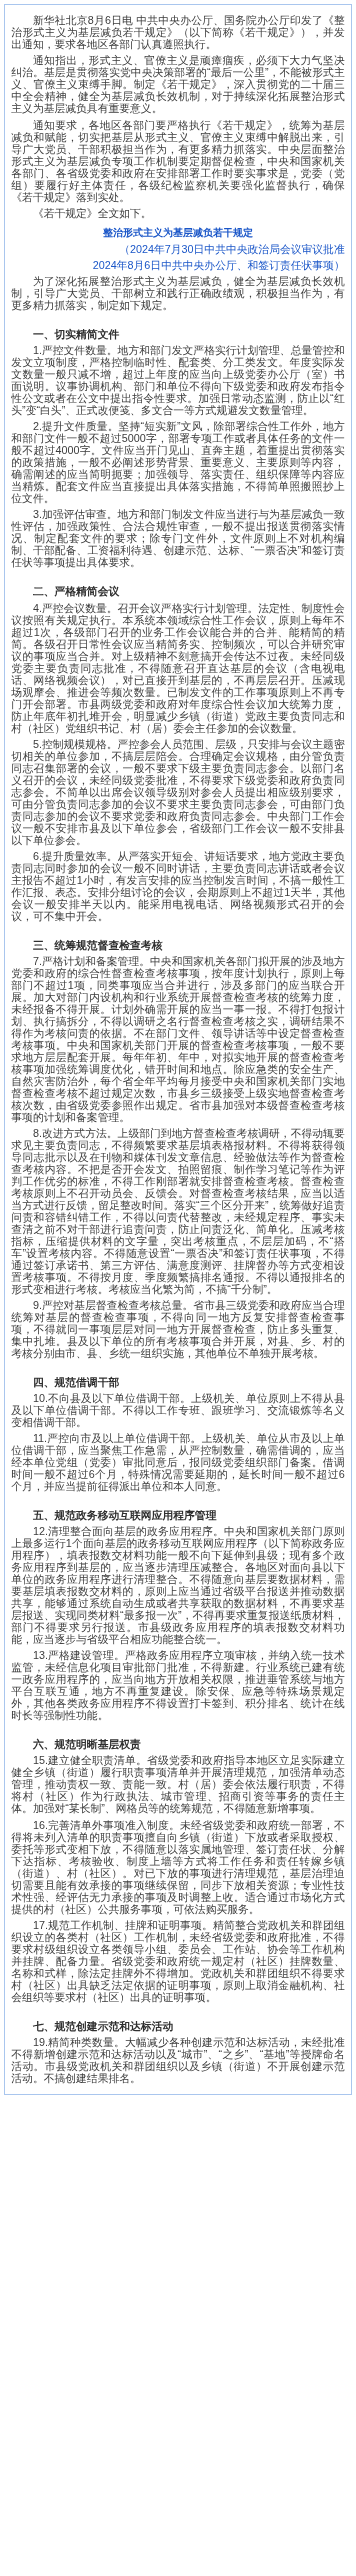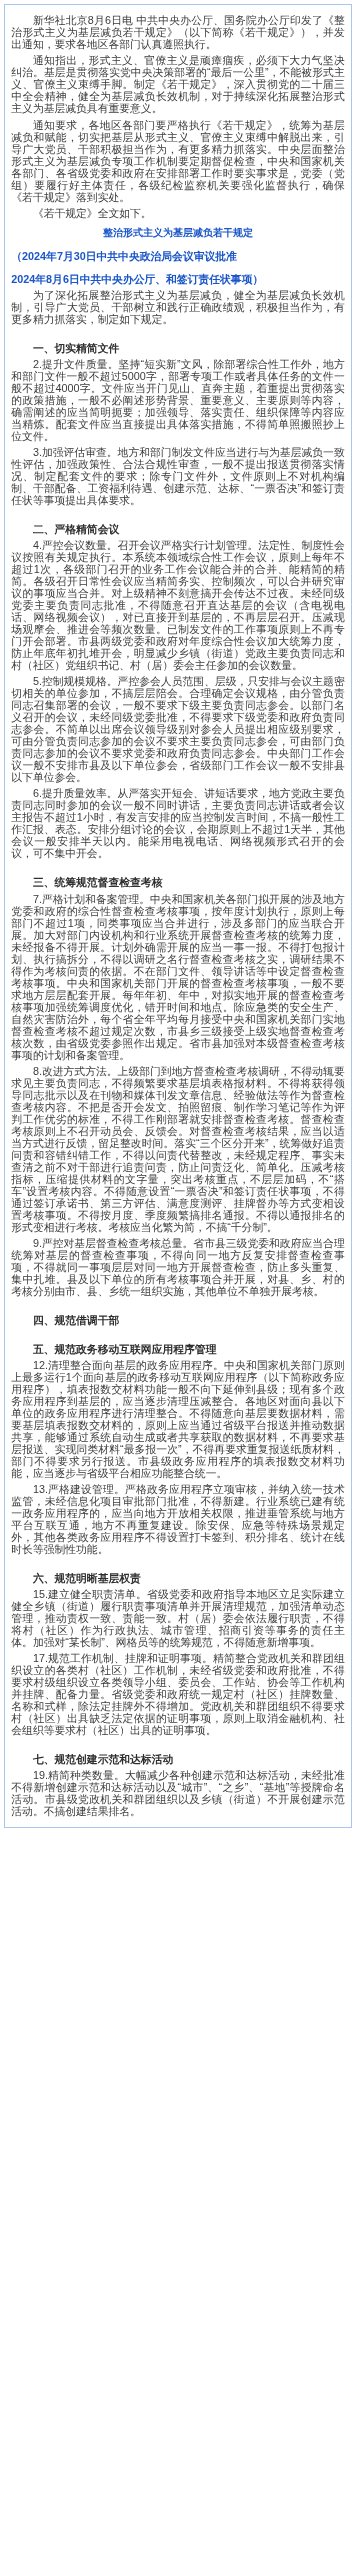--- a/index.html
+++ b/index.html
@@ -32,25 +32,25 @@
   }
   p.p-title {
     text-align: center;
     text-indent: 0;
     color: var(--accent-color, #1a56c8);
     font-weight: bold;
     font-size: 10px;
     margin-top: 8.2px;
   }
   p.p-subtitle {
-    text-align: left;
+    text-align: right;
     text-indent: 0;
     color: var(--accent-color, #1a56c8);
-    font-weight: bold;
-    margin-top: 11px;
+    font-weight: normal;
+    margin-top: 4px;
   }
   p.p-section {
     font-weight: bold;
     color: #2f2f2f;
     margin-top: 17px;
   }
 </style>
 </head>
 <body>
 
@@ -58,35 +58,39 @@
   <div class="doc-box" id="doc-container">
       <p>新华社北京8月6日电 中共中央办公厅、国务院办公厅印发了《整治形式主义为基层减负若干规定》（以下简称《若干规定》），并发出通知，要求各地区各部门认真遵照执行。</p>
       <p>通知指出，形式主义、官僚主义是顽瘴痼疾，必须下大力气坚决纠治。基层是贯彻落实党中央决策部署的“最后一公里”，不能被形式主义、官僚主义束缚手脚。制定《若干规定》，深入贯彻党的二十届三中全会精神，健全为基层减负长效机制，对于持续深化拓展整治形式主义为基层减负具有重要意义。</p>
       <p>通知要求，各地区各部门要严格执行《若干规定》，统筹为基层减负和赋能，切实把基层从形式主义、官僚主义束缚中解脱出来，引导广大党员、干部积极担当作为，有更多精力抓落实。中央层面整治形式主义为基层减负专项工作机制要定期督促检查，中央和国家机关各部门、各省级党委和政府在安排部署工作时要实事求是，党委（党组）要履行好主体责任，各级纪检监察机关要强化监督执行，确保《若干规定》落到实处。</p>
       <p>《若干规定》全文如下。</p>
       <p class="p-title">整治形式主义为基层减负若干规定</p>
       <p class="p-subtitle">（2024年7月30日中共中央政治局会议审议批准</p>
       <p class="p-subtitle">2024年8月6日中共中央办公厅、和签订责任状事项）</p>
       <p>为了深化拓展整治形式主义为基层减负，健全为基层减负长效机制，引导广大党员、干部树立和践行正确政绩观，积极担当作为，有更多精力抓落实，制定如下规定。</p>
       <p class="p-section">一、切实精简文件</p>
+      <p>1.严控文件数量。地方和部门发文严格实行计划管理、总量管控和发文立项制度，严格控制临时性、配套类、分工类发文。年度实际发文数量一般只减不增，超过上年度的应当向上级党委办公厅（室）书面说明。议事协调机构、部门和单位不得向下级党委和政府发布指令性公文或者在公文中提出指令性要求。加强日常动态监测，防止以“红头”变“白头”、正式改便笺、多文合一等方式规避发文数量管理。</p>
       <p>2.提升文件质量。坚持“短实新”文风，除部署综合性工作外，地方和部门文件一般不超过5000字，部署专项工作或者具体任务的文件一般不超过4000字。文件应当开门见山、直奔主题，着重提出贯彻落实的政策措施，一般不必阐述形势背景、重要意义、主要原则等内容，确需阐述的应当简明扼要；加强领导、落实责任、组织保障等内容应当精炼。配套文件应当直接提出具体落实措施，不得简单照搬照抄上位文件。</p>
       <p>3.加强评估审查。地方和部门制发文件应当进行与为基层减负一致性评估，加强政策性、合法合规性审查，一般不提出报送贯彻落实情况、制定配套文件的要求；除专门文件外，文件原则上不对机构编制、干部配备、工资福利待遇、创建示范、达标、“一票否决”和签订责任状等事项提出具体要求。</p>
       <p class="p-section">二、严格精简会议</p>
       <p>4.严控会议数量。召开会议严格实行计划管理。法定性、制度性会议按照有关规定执行。本系统本领域综合性工作会议，原则上每年不超过1次，各级部门召开的业务工作会议能合并的合并、能精简的精简。各级召开日常性会议应当精简务实、控制频次，可以合并研究审议的事项应当合并。对上级精神不刻意搞开会传达不过夜。未经同级党委主要负责同志批准，不得随意召开直达基层的会议（含电视电话、网络视频会议），对已直接开到基层的，不再层层召开。压减现场观摩会、推进会等频次数量。已制发文件的工作事项原则上不再专门开会部署。市县两级党委和政府对年度综合性会议加大统筹力度，防止年底年初扎堆开会，明显减少乡镇（街道）党政主要负责同志和村（社区）党组织书记、村（居）委会主任参加的会议数量。</p>
       <p>5.控制规模规格。严控参会人员范围、层级，只安排与会议主题密切相关的单位参加，不搞层层陪会。合理确定会议规格，由分管负责同志召集部署的会议，一般不要求下级主要负责同志参会。以部门名义召开的会议，未经同级党委批准，不得要求下级党委和政府负责同志参会。不简单以出席会议领导级别对参会人员提出相应级别要求，可由分管负责同志参加的会议不要求主要负责同志参会，可由部门负责同志参加的会议不要求党委和政府负责同志参会。中央部门工作会议一般不安排市县及以下单位参会，省级部门工作会议一般不安排县以下单位参会。</p>
       <p>6.提升质量效率。从严落实开短会、讲短话要求，地方党政主要负责同志同时参加的会议一般不同时讲话，主要负责同志讲话或者会议主报告不超过1小时，有发言安排的应当控制发言时间，不搞一般性工作汇报、表态。安排分组讨论的会议，会期原则上不超过1天半，其他会议一般安排半天以内。能采用电视电话、网络视频形式召开的会议，可不集中开会。</p>
       <p class="p-section">三、统筹规范督查检查考核</p>
       <p>7.严格计划和备案管理。中央和国家机关各部门拟开展的涉及地方党委和政府的综合性督查检查考核事项，按年度计划执行，原则上每部门不超过1项，同类事项应当合并进行，涉及多部门的应当联合开展。加大对部门内设机构和行业系统开展督查检查考核的统筹力度，未经报备不得开展。计划外确需开展的应当一事一报。不得打包报计划、执行搞拆分，不得以调研之名行督查检查考核之实，调研结果不得作为考核问责的依据。不在部门文件、领导讲话等中设定督查检查考核事项。中央和国家机关部门开展的督查检查考核事项，一般不要求地方层层配套开展。每年年初、年中，对拟实地开展的督查检查考核事项加强统筹调度优化，错开时间和地点。除应急类的安全生产、自然灾害防治外，每个省全年平均每月接受中央和国家机关部门实地督查检查考核不超过规定次数，市县乡三级接受上级实地督查检查考核次数，由省级党委参照作出规定。省市县加强对本级督查检查考核事项的计划和备案管理。</p>
       <p>8.改进方式方法。上级部门到地方督查检查考核调研，不得动辄要求见主要负责同志，不得频繁要求基层填表格报材料。不得将获得领导同志批示以及在刊物和媒体刊发文章信息、经验做法等作为督查检查考核内容。不把是否开会发文、拍照留痕、制作学习笔记等作为评判工作优劣的标准，不得工作刚部署就安排督查检查考核。督查检查考核原则上不召开动员会、反馈会。对督查检查考核结果，应当以适当方式进行反馈，留足整改时间。落实“三个区分开来”，统筹做好追责问责和容错纠错工作，不得以问责代替整改，未经规定程序、事实未查清之前不对干部进行追责问责，防止问责泛化、简单化。压减考核指标，压缩提供材料的文字量，突出考核重点，不层层加码，不“搭车”设置考核内容。不得随意设置“一票否决”和签订责任状事项，不得通过签订承诺书、第三方评估、满意度测评、挂牌督办等方式变相设置考核事项。不得按月度、季度频繁搞排名通报。不得以通报排名的形式变相进行考核。考核应当化繁为简，不搞“千分制”。</p>
       <p>9.严控对基层督查检查考核总量。省市县三级党委和政府应当合理统筹对基层的督查检查事项，不得向同一地方反复安排督查检查事项，不得就同一事项层层对同一地方开展督查检查，防止多头重复、集中扎堆。县及以下单位的所有考核事项合并开展，对县、乡、村的考核分别由市、县、乡统一组织实施，其他单位不单独开展考核。</p>
       <p class="p-section">四、规范借调干部</p>
+      <p>10.不向县及以下单位借调干部。上级机关、单位原则上不得从县及以下单位借调干部。不得以工作专班、跟班学习、交流锻炼等名义变相借调干部。</p>
+      <p>11.严控向市及以上单位借调干部。上级机关、单位从市及以上单位借调干部，应当聚焦工作急需，从严控制数量，确需借调的，应当经本单位党组（党委）审批同意后，报同级党委组织部门备案。借调时间一般不超过6个月，特殊情况需要延期的，延长时间一般不超过6个月，并应当提前征得派出单位和本人同意。</p>
       <p class="p-section">五、规范政务移动互联网应用程序管理</p>
       <p>12.清理整合面向基层的政务应用程序。中央和国家机关部门原则上最多运行1个面向基层的政务移动互联网应用程序（以下简称政务应用程序），填表报数交材料功能一般不向下延伸到县级；现有多个政务应用程序到基层的，应当逐步清理压减整合。各地区对面向县以下单位的政务应用程序进行清理整合。不得随意向基层要数据材料，需要基层填表报数交材料的，原则上应当通过省级平台报送并推动数据共享，能够通过系统自动生成或者共享获取的数据材料，不再要求基层报送、实现同类材料“最多报一次”，不得再要求重复报送纸质材料，部门不得要求另行报送。市县级政务应用程序的填表报数交材料功能，应当逐步与省级平台相应功能整合统一。</p>
       <p>13.严格建设管理。严格政务应用程序立项审核，并纳入统一技术监管，未经信息化项目审批部门批准，不得新建。行业系统已建有统一政务应用程序的，应当向地方开放相关权限，推进垂管系统与地方平台互联互通，地方不再重复建设。除安保、应急等特殊场景规定外，其他各类政务应用程序不得设置打卡签到、积分排名、统计在线时长等强制性功能。</p>
       <p class="p-section">六、规范明晰基层权责</p>
       <p>15.建立健全职责清单。省级党委和政府指导本地区立足实际建立健全乡镇（街道）履行职责事项清单并开展清理规范，加强清单动态管理，推动责权一致、责能一致。村（居）委会依法履行职责，不得将村（社区）作为行政执法、城市管理、招商引资等事务的责任主体。加强对“某长制”、网格员等的统筹规范，不得随意新增事项。</p>
+      <p>16.完善清单外事项准入制度。未经省级党委和政府统一部署，不得将未列入清单的职责事项擅自向乡镇（街道）下放或者采取授权、委托等形式变相下放，不得随意以落实属地管理、签订责任状、分解下达指标、考核验收、制度上墙等方式将工作任务和责任转嫁乡镇（街道）、村（社区）。对已下放的事项进行清理规范，基层治理迫切需要且能有效承接的事项继续保留，同步下放相关资源；专业性技术性强、经评估无力承接的事项及时调整上收。适合通过市场化方式提供的村（社区）公共服务事项，可依法购买服务。</p>
       <p>17.规范工作机制、挂牌和证明事项。精简整合党政机关和群团组织设立的各类村（社区）工作机制，未经省级党委和政府批准，不得要求村级组织设立各类领导小组、委员会、工作站、协会等工作机构并挂牌、配备力量。省级党委和政府统一规定村（社区）挂牌数量、名称和式样，除法定挂牌外不得增加。党政机关和群团组织不得要求村（社区）出具缺乏法定依据的证明事项，原则上取消金融机构、社会组织等要求村（社区）出具的证明事项。</p>
       <p class="p-section">七、规范创建示范和达标活动</p>
       <p>19.精简种类数量。大幅减少各种创建示范和达标活动，未经批准不得新增创建示范和达标活动以及“城市”、“之乡”、“基地”等授牌命名活动。市县级党政机关和群团组织以及乡镇（街道）不开展创建示范活动。不搞创建结果排名。</p>
     </div>
 
 </div>
 
 
 </body></html>

